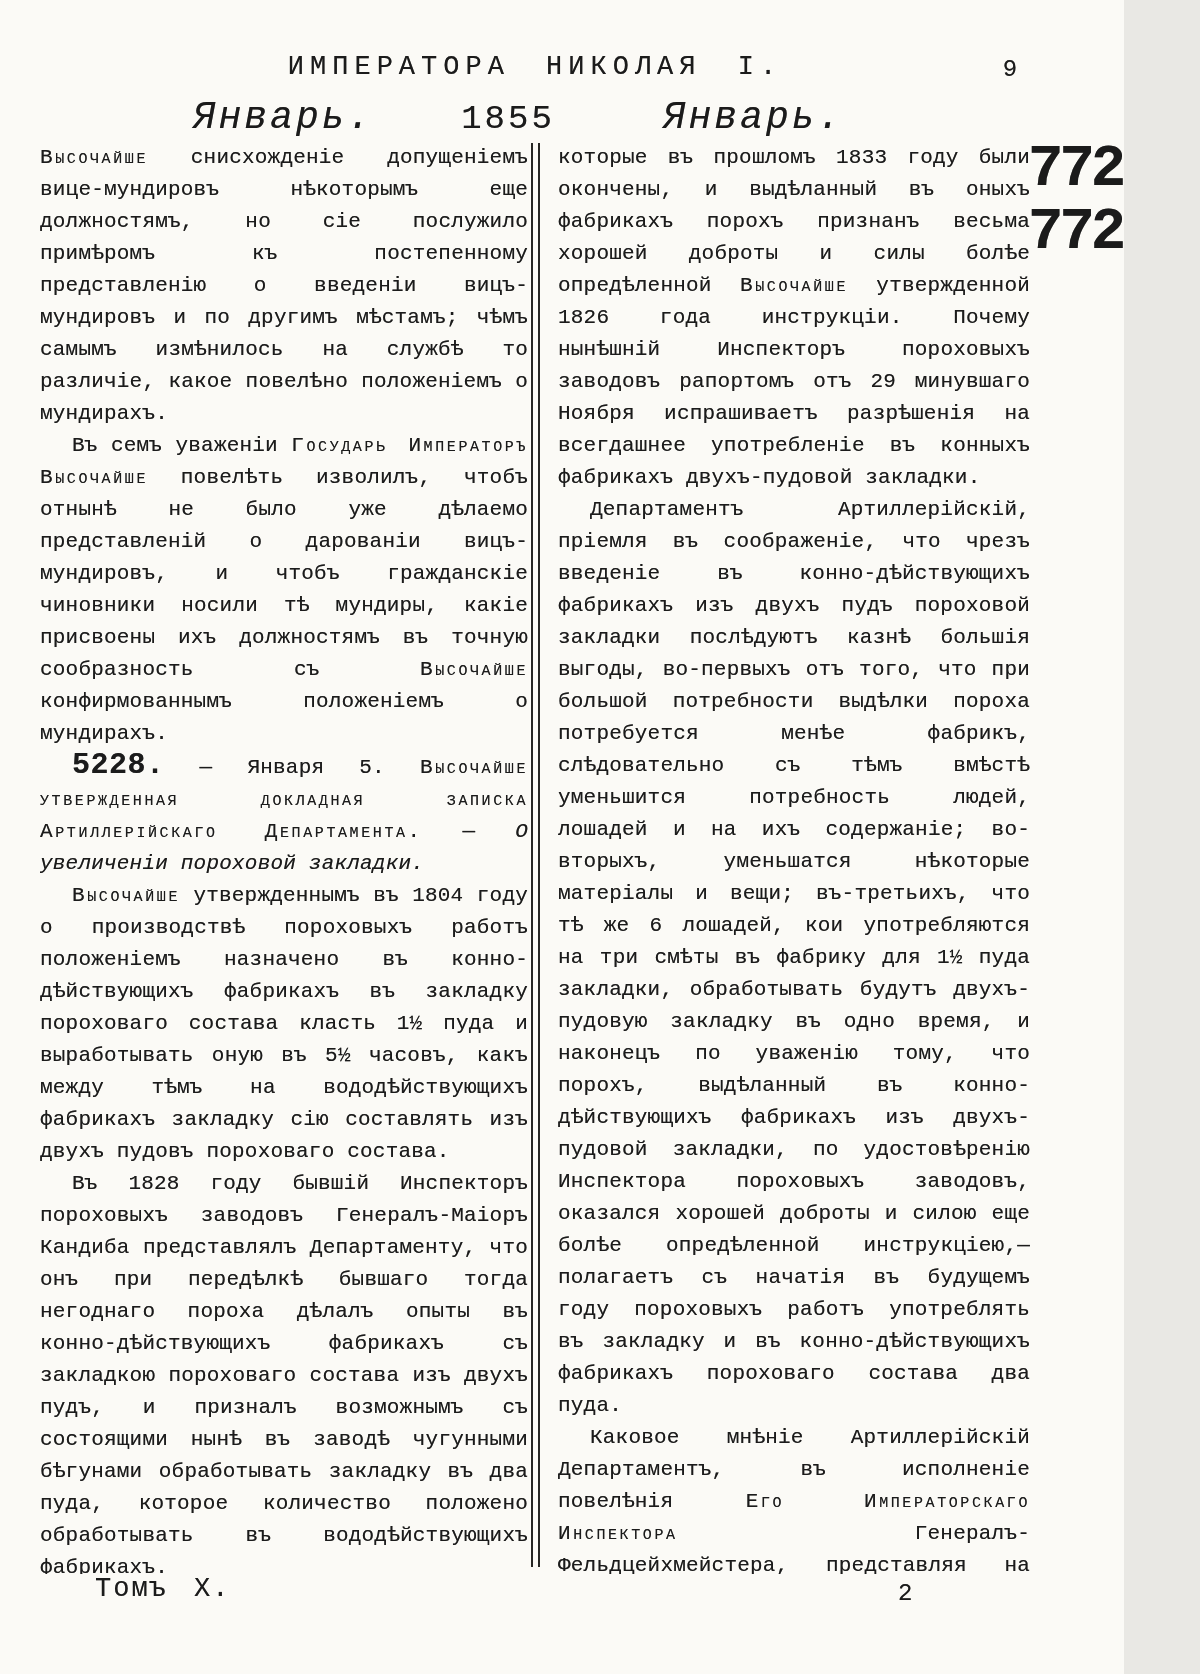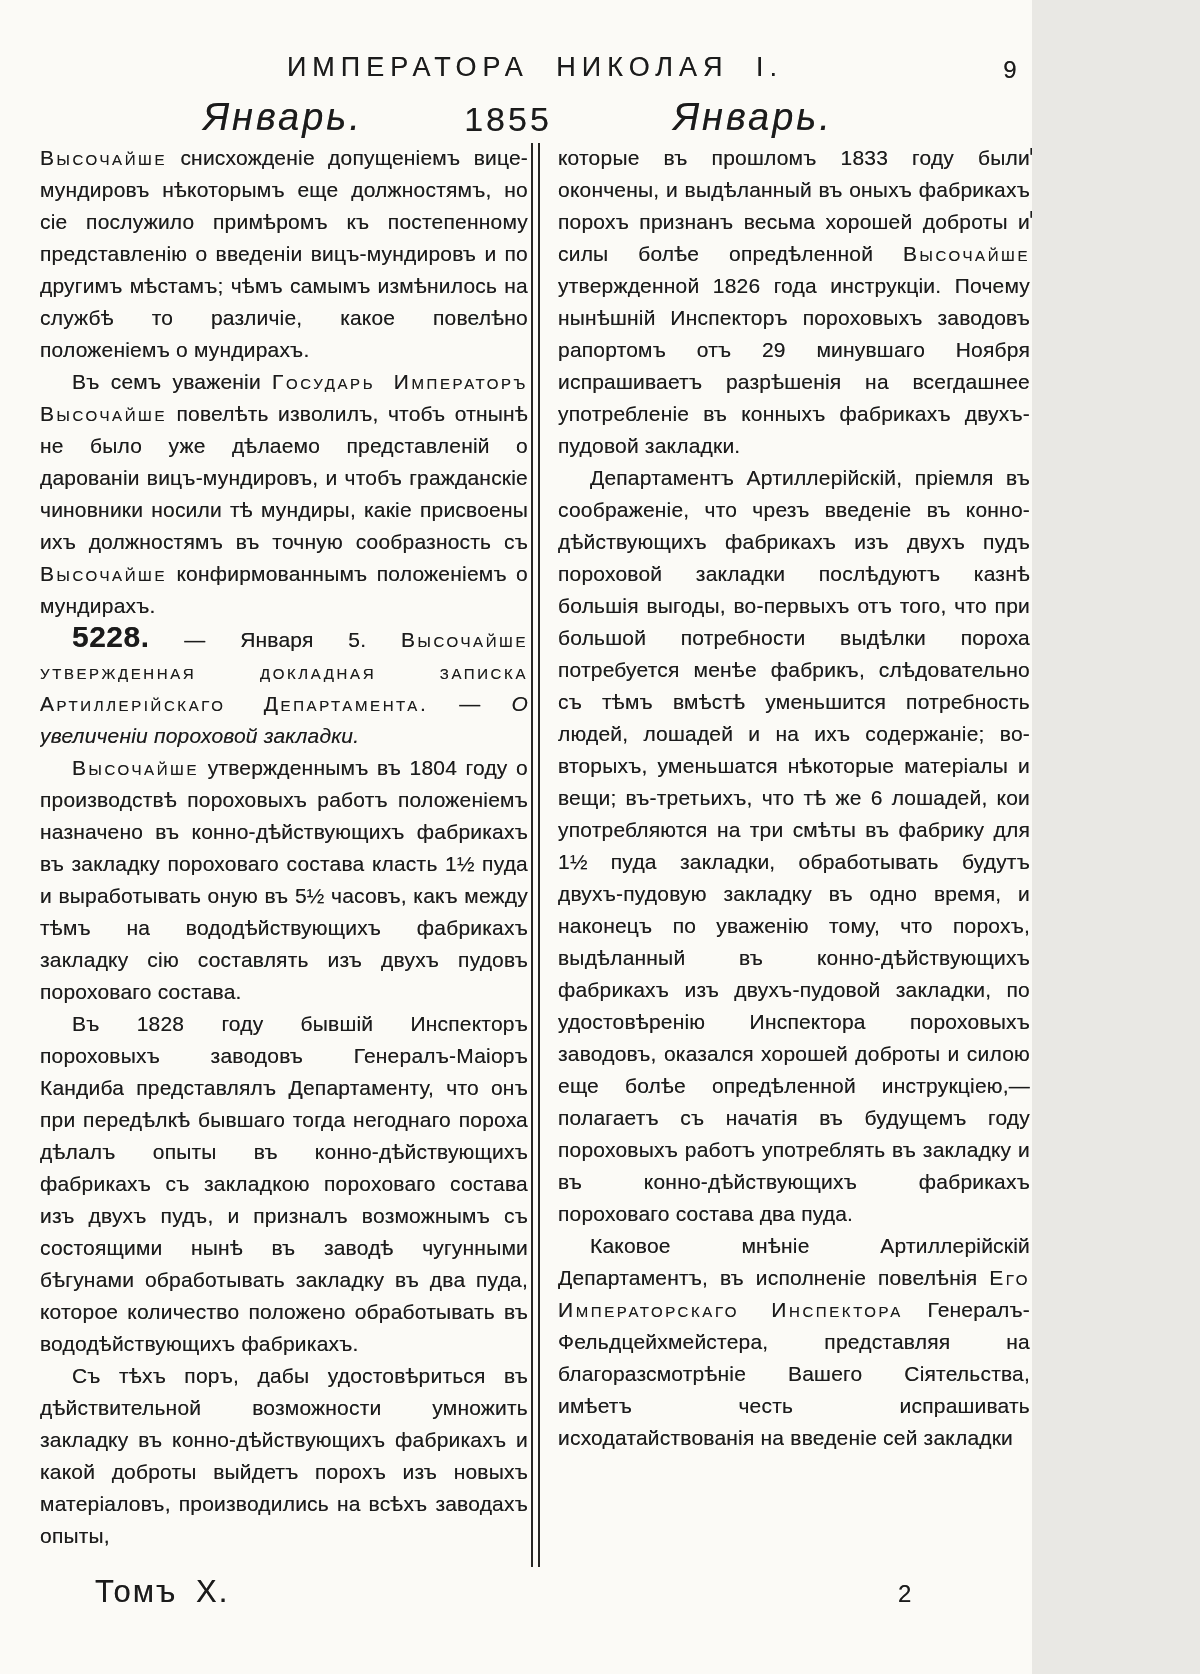--- a/index.html
+++ b/index.html
@@ -1,20 +1,20 @@
 <!DOCTYPE html>
 <html lang="ru"><head>
 <meta charset="utf-8">
 <style>
   html,body{margin:0;padding:0;background:#e9e8e4;}
   .page{
     position:relative;
-    width:1032px;height:1674px;
+    width:1124px;height:1674px;
     background:#fbfaf6;
-    font-family:Liberation Sans, sans-serif;
+    font-family:Liberation Mono, monospace;
     color:#1b1b1b;
     overflow:hidden;
     text-shadow:0 0 .4px rgba(20,20,20,.55);
   }
   
   .running-head{
     position:absolute;top:52px;left:40px;width:990px;
     text-align:center;font-size:27px;letter-spacing:6px;word-spacing:14px;
     white-space:nowrap;
   }
@@ -52,21 +52,21 @@
     font-size:21px;line-height:32px;letter-spacing:.2px;
   }
   .noindent{text-indent:0;}
   .sc{font-variant:small-caps;letter-spacing:2.6px;word-spacing:5px;}
   .it{font-style:italic;}
   .entry-num{font-size:30px;font-weight:bold;line-height:1;letter-spacing:.5px;}
 
   
   .footer-volume{
     position:absolute;left:95px;top:1574px;
-    font-size:31px;letter-spacing:2px;word-spacing:8px;
+    font-size:27px;letter-spacing:2px;word-spacing:8px;
   }
   .footer-signature{
     position:absolute;left:898px;top:1580px;font-size:24px;
   }
 </style>
 </head>
 <body>
 
 <div class="page">
 

